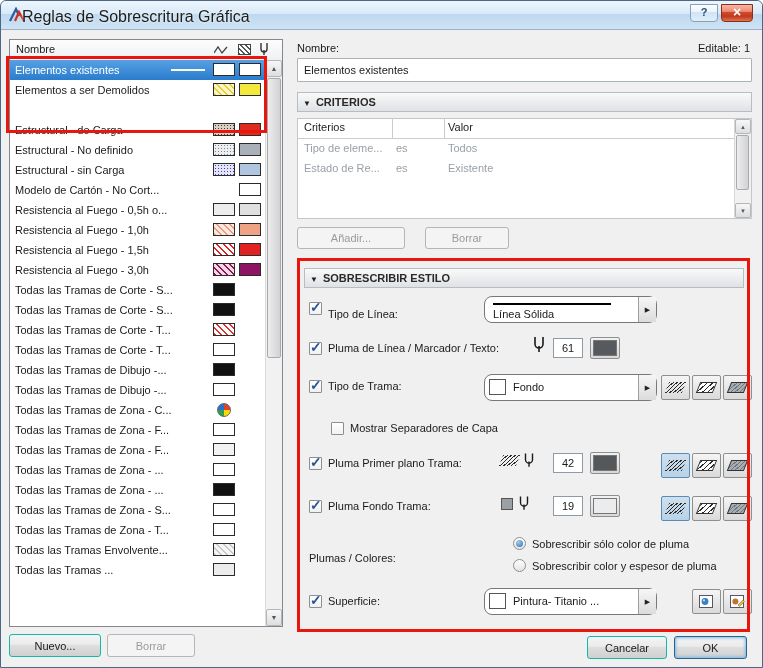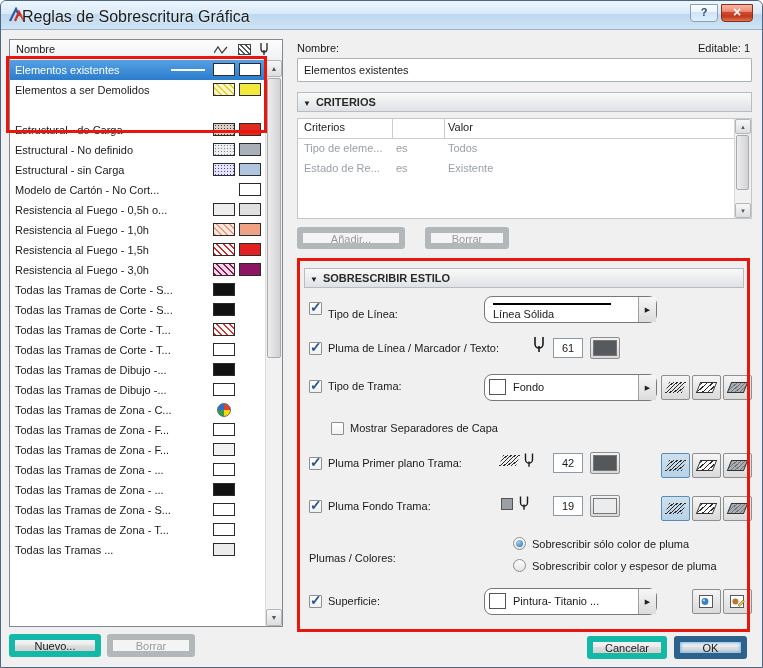--- a/index.html
+++ b/index.html
@@ -50,21 +50,21 @@
     border-left:1px solid #dcdcdc;box-sizing:border-box;}
   .vs-btn{position:absolute;left:0;width:100%;height:17px;display:flex;align-items:center;justify-content:center;
     font-size:7px;color:#4d5a66;background:linear-gradient(#f7f7f7,#dedede);border:1px solid #b4b7ba;
     box-sizing:border-box;border-radius:2px;}
   .vs-up{top:0;}
   .vs-down{bottom:0;}
   .vs-thumb{position:absolute;left:1px;top:18px;width:14px;height:280px;
     background:linear-gradient(90deg,#ededed,#d2d2d2);border:1px solid #a8abad;border-radius:2px;box-sizing:border-box;}
 
   
-  .btn{position:absolute;height:23px;box-sizing:border-box;border:6px solid #14b8a6;border-radius:3px;
+  .btn{position:absolute;height:23px;box-sizing:border-box;border:1px solid #14b8a6;border-radius:3px;
     background:linear-gradient(#f4f4f4,#ebebeb 45%,#dfdfdf 46%,#d0d0d0);
     font-family:inherit;font-size:11px;color:#1a1a1a;padding:0;}
   .btn.disabled{background:#f4f4f4;border-color:#b2b7ba;color:#9a9a9a;}
   .btn-new{left:8px;top:633px;width:92px;}
   .btn-del{left:106px;top:633px;width:88px;}
   .btn-add{left:296px;top:226px;width:108px;height:22px;}
   .btn-del2{left:424px;top:226px;width:84px;height:22px;}
   .btn-cancel{left:586px;top:635px;width:80px;}
   .btn-ok{left:673px;top:635px;width:73px;border-color:#2c628b;box-shadow:0 0 3px 1px #7ab8e8 inset;}
 
@@ -215,20 +215,21 @@
         <div class="row"><span class="row-label">Todas las Tramas de Corte - T...</span><span class="sw s1" style="background: rgb(255, 255, 255);"></span></div>
         <div class="row"><span class="row-label">Todas las Tramas de Dibujo -...</span><span class="sw s1" style="background: rgb(17, 17, 17);"></span></div>
         <div class="row"><span class="row-label">Todas las Tramas de Dibujo -...</span><span class="sw s1" style="background: rgb(255, 255, 255);"></span></div>
         <div class="row"><span class="row-label">Todas las Tramas de Zona - C...</span><span class="sw pie s1"></span></div>
         <div class="row"><span class="row-label">Todas las Tramas de Zona - F...</span><span class="sw s1" style="background: rgb(255, 255, 255);"></span></div>
         <div class="row"><span class="row-label">Todas las Tramas de Zona - F...</span><span class="sw s1" style="background: rgb(242, 242, 242);"></span></div>
         <div class="row"><span class="row-label">Todas las Tramas de Zona - ...</span><span class="sw s1" style="background: rgb(255, 255, 255);"></span></div>
         <div class="row"><span class="row-label">Todas las Tramas de Zona - ...</span><span class="sw s1" style="background: rgb(17, 17, 17);"></span></div>
         <div class="row"><span class="row-label">Todas las Tramas de Zona - S...</span><span class="sw s1" style="background: rgb(255, 255, 255);"></span></div>
         <div class="row"><span class="row-label">Todas las Tramas de Zona - T...</span><span class="sw s1" style="background: rgb(255, 255, 255);"></span></div>
+        <div class="row"><span class="row-label">Todas las Tramas Envolvente...</span><span class="sw s1" style="background: repeating-linear-gradient(45deg, rgb(200, 200, 200) 0px, rgb(200, 200, 200) 1.5px, rgb(246, 246, 246) 1.5px, rgb(246, 246, 246) 4.5px);"></span></div>
         <div class="row"><span class="row-label">Todas las Tramas ...</span><span class="sw s1" style="background: rgb(236, 236, 236);"></span></div>
       </div>
     <div class="vscroll">
       <div class="vs-btn vs-up">▲</div>
       <div class="vs-thumb"></div>
       <div class="vs-btn vs-down">▼</div>
     </div>
   </div>
   <button class="btn btn-new">Nuevo...</button>
   <button class="btn btn-del disabled">Borrar</button>

